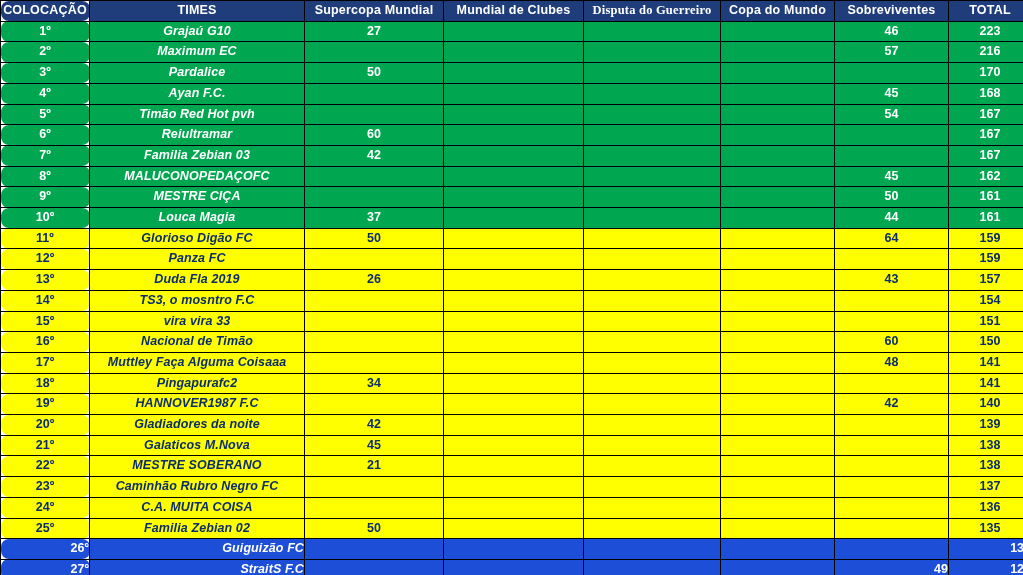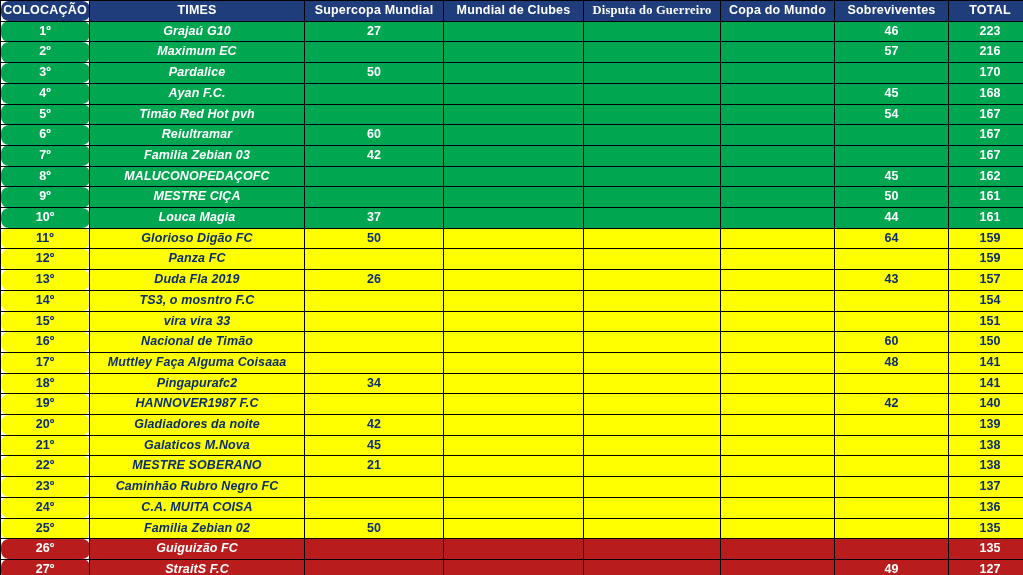--- a/index.html
+++ b/index.html
@@ -50,22 +50,23 @@
 
   tr.band-green td {
     background: #00a650;
     color: #ffffff;
   }
   tr.band-yellow td {
     background: #ffff00;
     color: #0b2d6b;
   }
   tr.band-red td {
-    background: #b91c1c;
+    background: #1d4ed8;
     color: #ffffff;
+    text-align: right;
   }
   tr.band-green td.cell-total,
   tr.band-yellow td.cell-total,
   tr.band-red td.cell-total {
     font-weight: bold;
   }
   td.cell-team { letter-spacing: 0.1px; font-style: italic; }
 </style>
 </head>
 <body>

